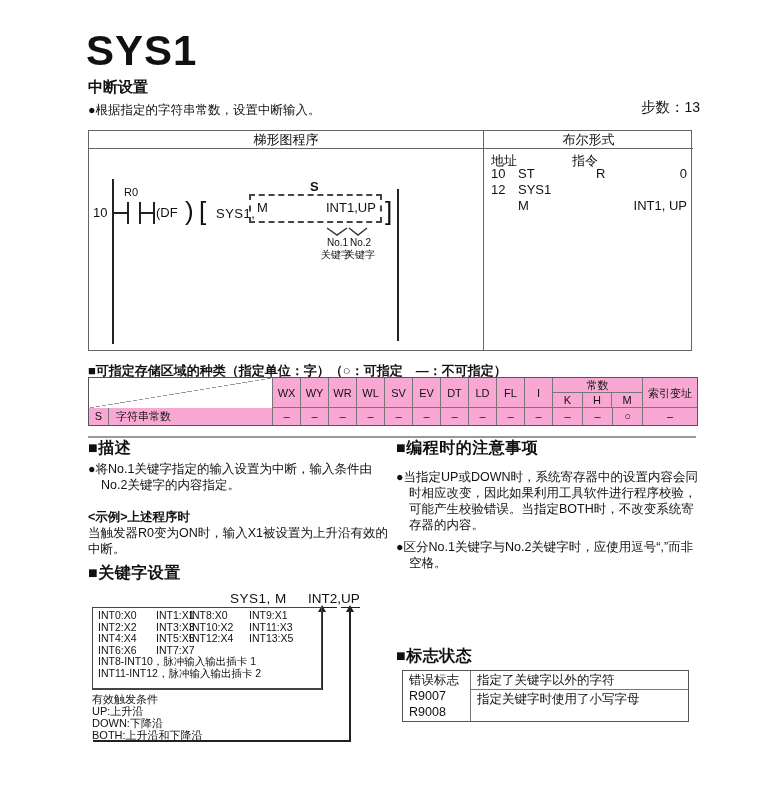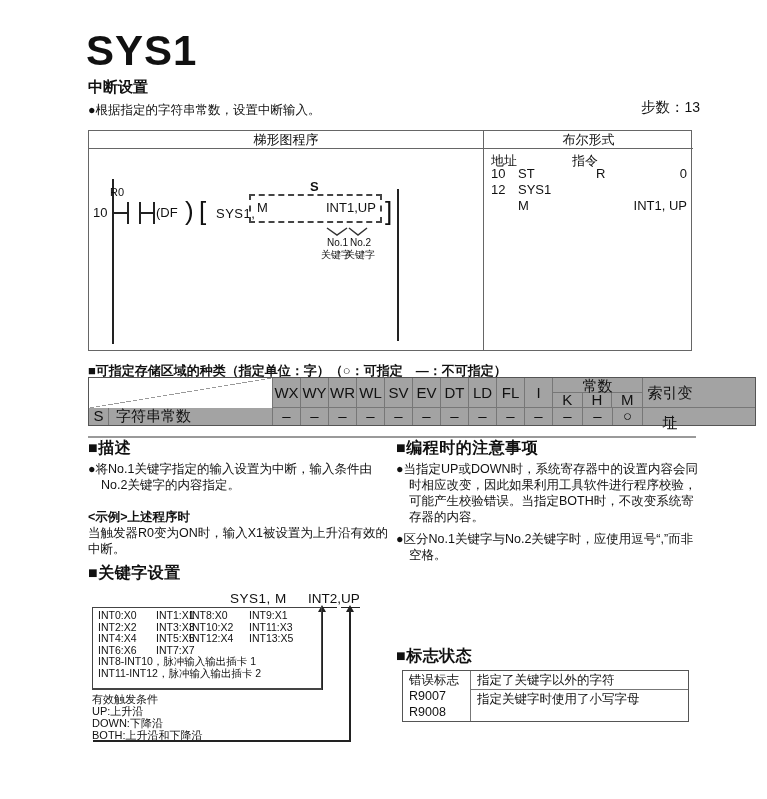--- a/index.html
+++ b/index.html
@@ -38,21 +38,21 @@
   .bool-headrow .bh-inst { position:absolute; left:88px; }
   .bool-rows { position:absolute; top:17px; left:0; width:100%; }
   .bool-row { display:flex; height:16px; line-height:16px; }
   .bool-row .b-addr { width:34px; padding-left:7px; }
   .bool-row .b-mn { width:78px; }
   .bool-row .b-op1 { width:26px; }
   .bool-row .b-op2 { flex:1; text-align:right; padding-right:6px; }
 
   
   .mem-title { left:88px; top:362px; font-size:13px; font-weight:bold; }
-  .memtable { left:88px; top:377px; width:668px; border:1px solid #555; font-size:15px; background:#a3a3a3; }
+  .memtable { left:88px; top:377px; width:610px; border:1px solid #555; font-size:11px; background:#f9a8d4; }
   .mt-row { display:flex; }
   .mt-hrow { height:30px; border-bottom:1px solid #777; }
   .mt-drow { height:17px; line-height:16px; }
   .mt-cell { border-right:1px solid #777; text-align:center; }
   .mt-diag { width:184px; height:30px;
     background:linear-gradient(to bottom right,#fff 49.4%,#999 49.4%,#999 50.6%,#fff 50.6%); }
   .mt-col { width:28px; line-height:30px; }
   .mt-const { width:90px; }
   .mt-const-top { height:15px; line-height:15px; text-align:center; border-bottom:1px solid #777; }
   .mt-const-bot { display:flex; height:14px; }
@@ -116,21 +116,21 @@
   <div class="pt-head lh">梯形图程序</div>
   <div class="pt-head rh">布尔形式</div>
 
   <div class="ladder-cell">
     <div class="line" style="left:23px;top:30px;width:2px;height:165px;"></div>
     <div class="line" style="left:308px;top:40px;width:2px;height:152px;"></div>
     <span class="txt" style="left:4px;top:56px;">10</span>
     <div class="line" style="left:25px;top:63px;width:13px;height:2px;"></div>
     <div class="line" style="left:38px;top:53px;width:2px;height:22px;"></div>
     <div class="line" style="left:50px;top:53px;width:2px;height:22px;"></div>
-    <span class="txt" style="left:21px;top:37px;font-size:11px;">R0</span>
+    <span class="txt" style="left:35px;top:37px;font-size:11px;">R0</span>
     <div class="line" style="left:52px;top:63px;width:12px;height:2px;"></div>
     <div class="line" style="left:64px;top:53px;width:2px;height:22px;"></div>
     <span class="txt" style="left:67px;top:56px;">(DF</span>
     <span class="glyph" style="left:96px;top:49px;">)</span>
     <span class="glyph" style="left:110px;top:49px;">[</span>
     <span class="txt" style="left:127px;top:57px;letter-spacing:0.5px;">SYS1,</span>
     <div class="dashed-box"></div>
     <span class="txt" style="left:168px;top:51px;">M</span>
     <span class="txt" style="left:237px;top:51px;">INT1,UP</span>
     <span class="txt" style="left:221px;top:30px;font-weight:bold;">S</span>
@@ -222,21 +222,21 @@
 <div class="abs mid-rule"></div>
 
 <div class="abs col desc-col">
   <div class="sec-head">■描述</div>
   <div class="bullet">●将No.1关键字指定的输入设置为中断，输入条件由No.2关键字的内容指定。</div>
   <div class="example-title">&lt;示例&gt;上述程序时</div>
   <div>当触发器R0变为ON时，输入X1被设置为上升沿有效的中断。</div>
 </div>
 
 <div class="abs col notes-col">
-  <div class="sec-head" style="margin-bottom:5px;">■编程时的注意事项</div>
+  <div class="sec-head" style="margin-bottom:13px;">■编程时的注意事项</div>
   <div class="bullet">●当指定UP或DOWN时，系统寄存器中的设置内容会同时相应改变，因此如果利用工具软件进行程序校验，可能产生校验错误。当指定BOTH时，不改变系统寄存器的内容。</div>
   <div class="bullet">●区分No.1关键字与No.2关键字时，应使用逗号“,”而非空格。</div>
 </div>
 
 <div class="abs sec-head kw-head">■关键字设置</div>
 <div class="abs kw-diagram">
   <span class="kw-expr">SYS1, M</span>
   <span class="kw-keywords">
     <span class="kw-underline">INT2</span><span>,</span><span class="kw-underline">UP</span>
   </span>

